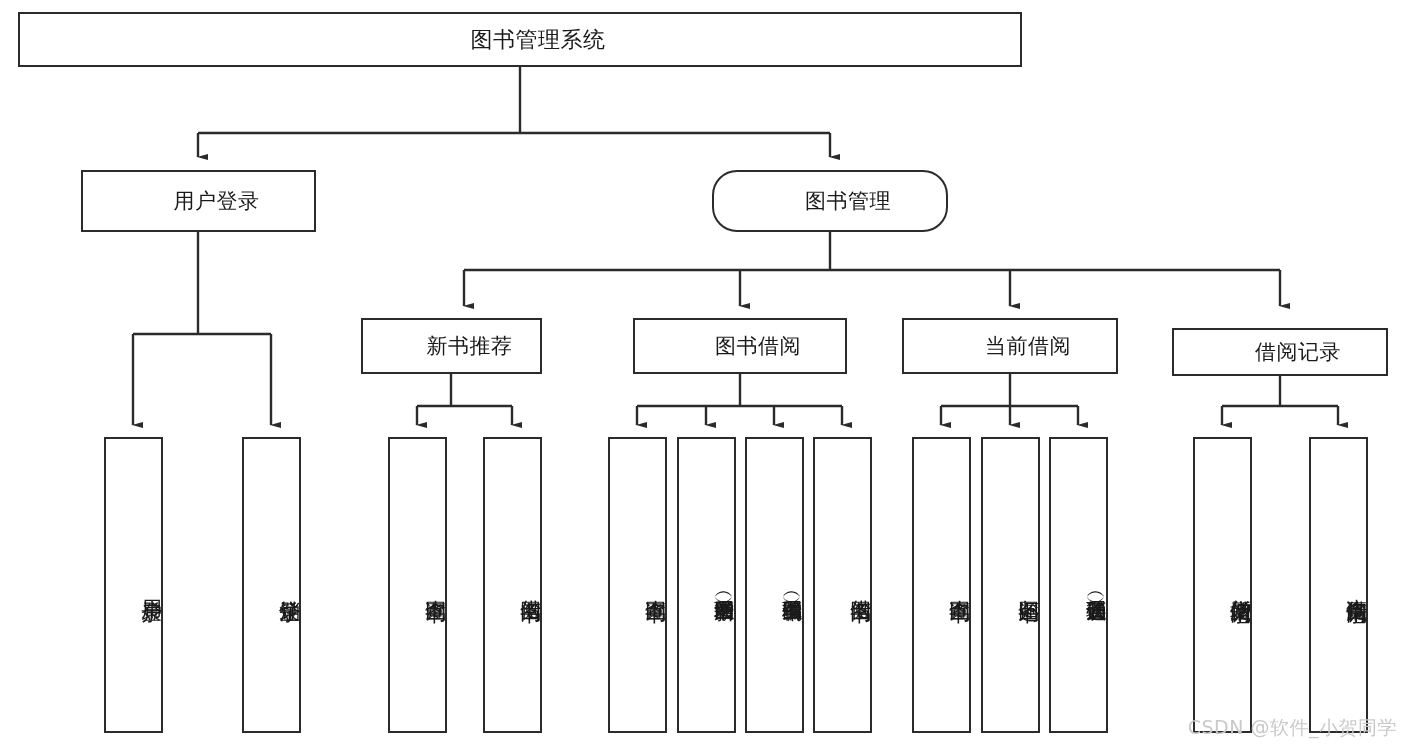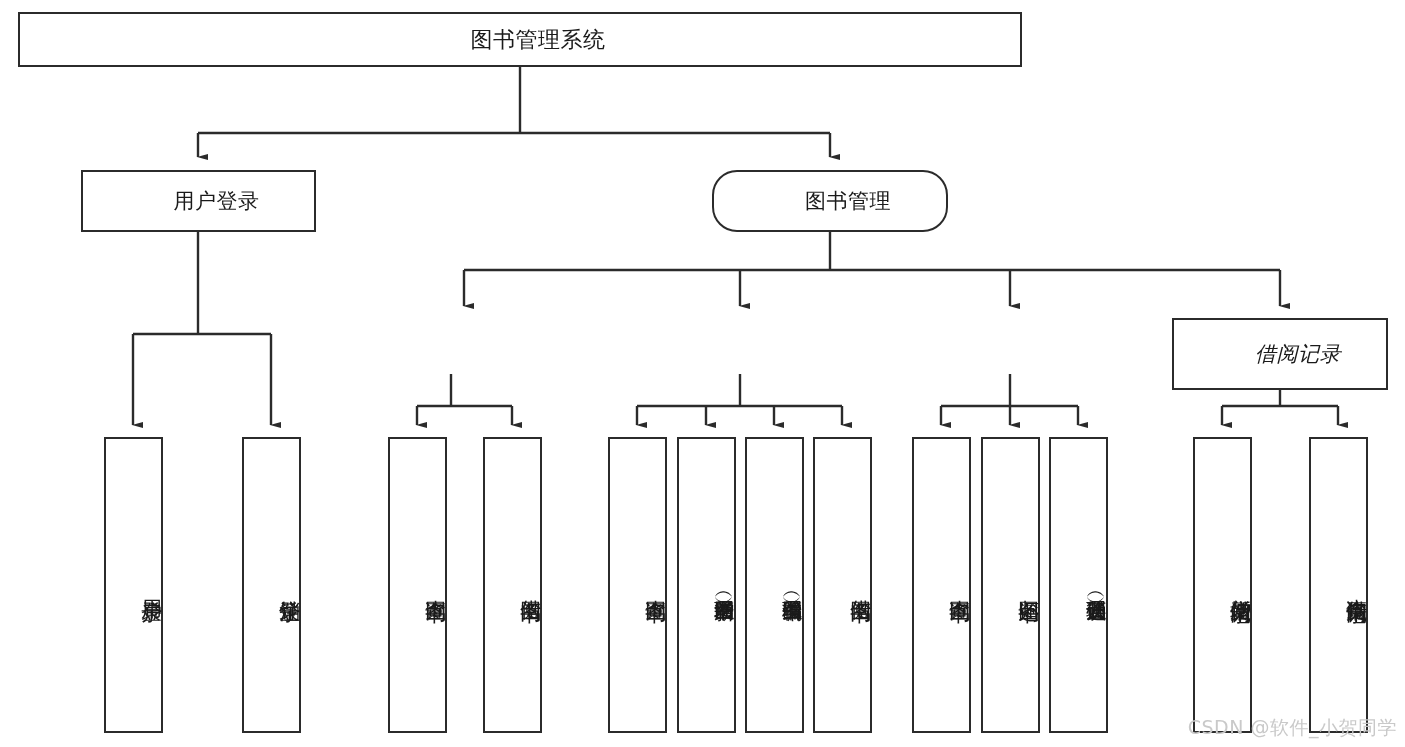--- a/index.html
+++ b/index.html
@@ -144,24 +144,33 @@
   </div>
 
   <div class="node horiz" style="left:81px; top:170px; width:235px; height:62px;">
     <span class="node-label">用户登录</span>
   </div>
 
   <div class="node horiz" style="left:712px; top:170px; width:236px; height:62px;border-radius:25px;">
     <span class="node-label">图书管理</span>
   </div>
 
-
-
-
-  <div class="node horiz" style="left:1172px; top:318px; width:216px; height:72px;font-style:italic;">
+  <div class="node horiz" style="left:361px; top:318px; width:181px; height:56px;">
+    <span class="node-label">新书推荐</span>
+  </div>
+
+  <div class="node horiz" style="left:633px; top:318px; width:214px; height:56px;">
+    <span class="node-label">图书借阅</span>
+  </div>
+
+  <div class="node horiz" style="left:902px; top:318px; width:216px; height:56px;">
+    <span class="node-label">当前借阅</span>
+  </div>
+
+  <div class="node horiz" style="left:1172px; top:328px; width:216px; height:48px;">
     <span class="node-label">借阅记录</span>
   </div>
 
   <div class="node vert" style="left:104px; top:437px; width:59px; height:296px;">
     <span class="node-label">用户登录</span>
   </div>
   <div class="node vert" style="left:242px; top:437px; width:59px; height:296px;">
     <span class="node-label">注销登录</span>
   </div>
 

